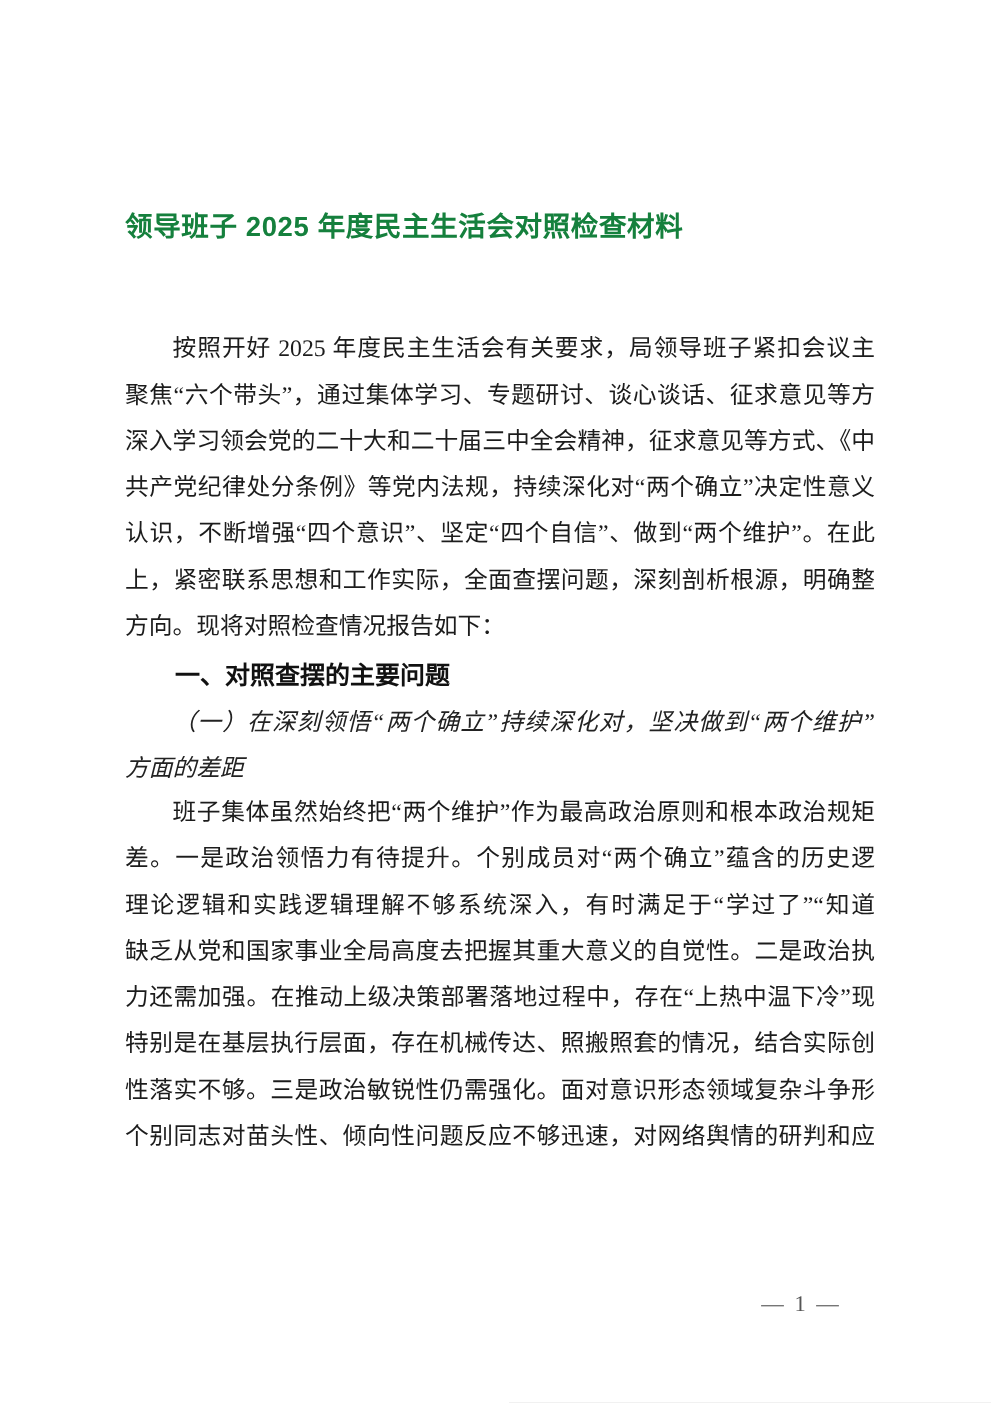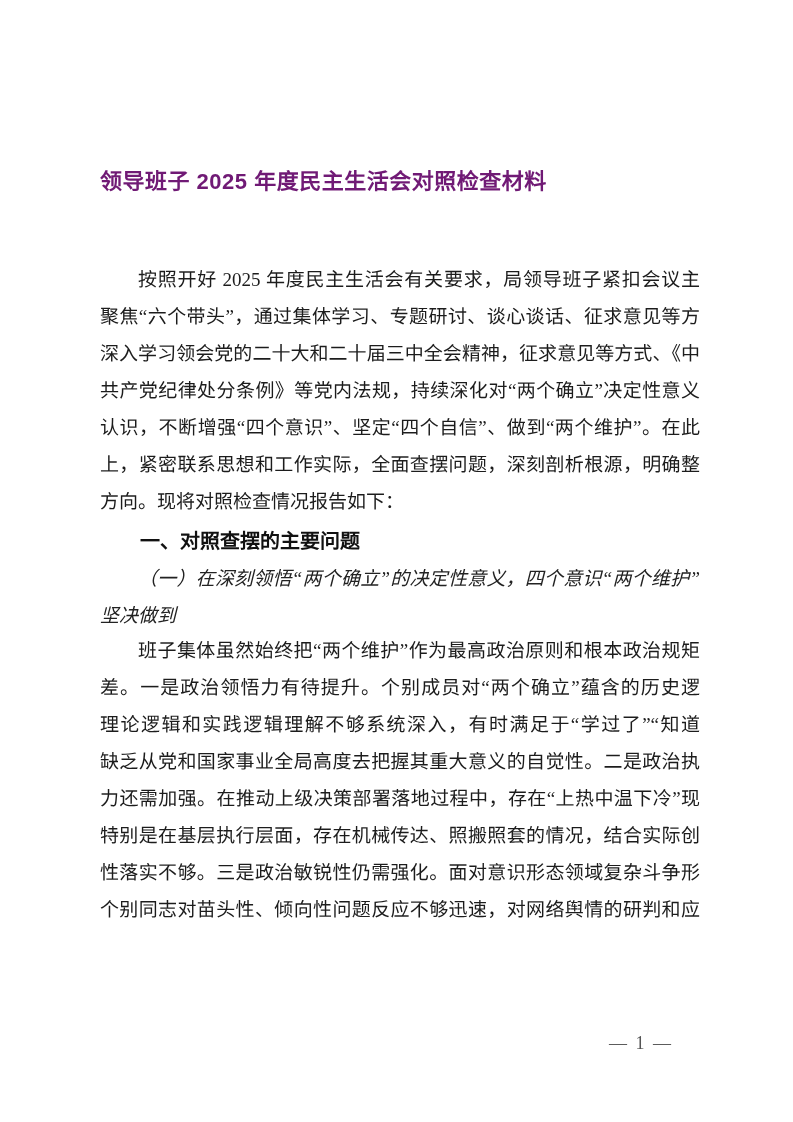--- a/index.html
+++ b/index.html
@@ -16,21 +16,21 @@
   }
   .doc-title {
     position: absolute;
     left: 100px;
     top: 163px;
     width: 600px;
     font-family: "Liberation Sans", sans-serif;
     font-weight: bold;
     font-size: 22px;
     letter-spacing: 0.5px;
-    color: #701a75;
+    color: #15803d;
     white-space: nowrap;
   }
   .block {
     position: absolute;
     left: 100px;
     width: 600px;
     font-size: 19px;
     line-height: 37px;
   }
   .p1   { top: 261px; }
@@ -83,22 +83,22 @@
     <span class="line">深入学习领会党的二十大和二十届三中全会精神，征求意见等方式、《中国</span>
     <span class="line">共产党纪律处分条例》等党内法规，持续深化对“两个确立”决定性意义的</span>
     <span class="line">认识，不断增强“四个意识”、坚定“四个自信”、做到“两个维护”。在此基础</span>
     <span class="line">上，紧密联系思想和工作实际，全面查摆问题，深刻剖析根源，明确整改</span>
     <span class="line end">方向。现将对照检查情况报告如下：</span>
   </div>
 
   <div class="block h1 section-heading">一、对照查摆的主要问题</div>
 
   <div class="block sub1 subsection">
-    <span class="line first">（一）在深刻领悟“两个确立”的决定性意义，四个意识“两个维护”</span>
-    <span class="line end">坚决做到</span>
+    <span class="line first">（一）在深刻领悟“两个确立”持续深化对，坚决做到“两个维护”</span>
+    <span class="line end">方面的差距</span>
   </div>
 
   <div class="block p2">
     <span class="line first">班子集体虽然始终把“两个维护”作为最高政治原则和根本政治规矩来</span>
     <span class="line">差。一是政治领悟力有待提升。个别成员对“两个确立”蕴含的历史逻辑、</span>
     <span class="line">理论逻辑和实践逻辑理解不够系统深入，有时满足于“学过了”“知道了”，</span>
     <span class="line">缺乏从党和国家事业全局高度去把握其重大意义的自觉性。二是政治执行</span>
     <span class="line">力还需加强。在推动上级决策部署落地过程中，存在“上热中温下冷”现象，</span>
     <span class="line">特别是在基层执行层面，存在机械传达、照搬照套的情况，结合实际创造</span>
     <span class="line">性落实不够。三是政治敏锐性仍需强化。面对意识形态领域复杂斗争形势，</span>

